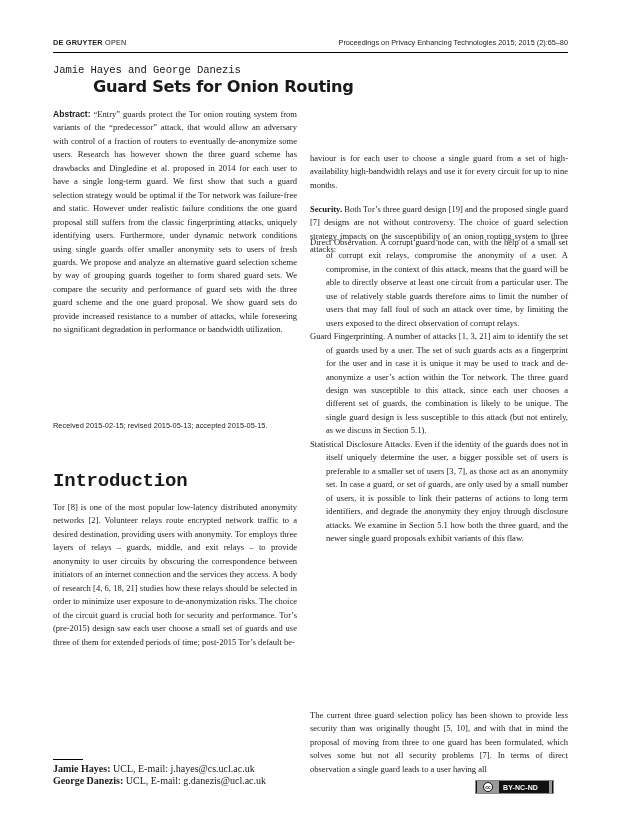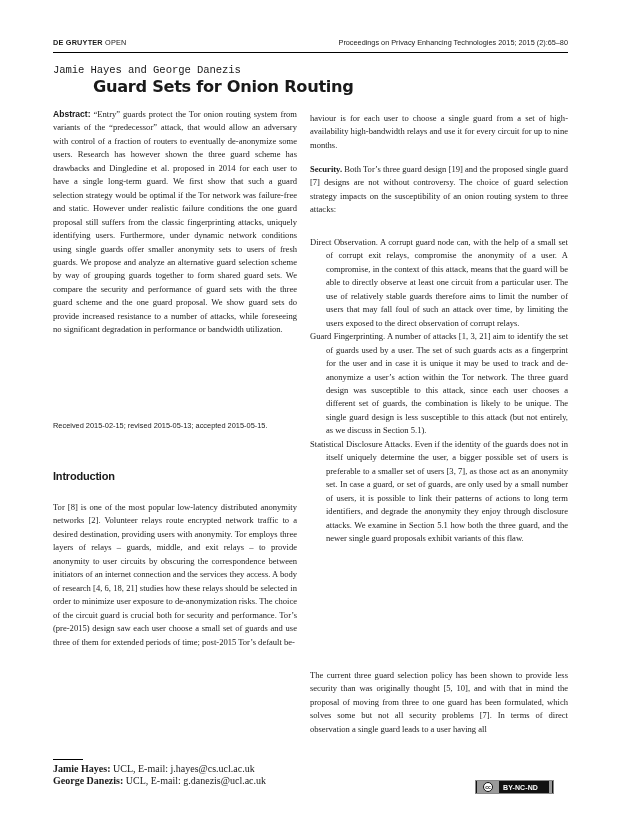--- a/index.html
+++ b/index.html
@@ -7,25 +7,25 @@
   .page { position:absolute; left:0; top:0; width:621px; height:827px;padding-left:24px; }
   .runhead { position:absolute; left:53px; top:37px; width:515px; height:14px; font-family:"Liberation Sans", sans-serif; font-size:7.3px; }
   .runhead .pub { position:absolute; left:0; top:1px; letter-spacing:0.2px; }
   .runhead .pub b { font-weight:bold; }
   .runhead .journal { position:absolute; right:0; top:1px; }
   .rule { position:absolute; left:53px; top:52px; width:515px; height:1px; background:#000; }
   .authors { position:absolute; left:53px; top:64px; font-family:Liberation Mono, monospace; font-size:10.6px; font-weight:normal; letter-spacing:-0.1px; }
   .title { position:absolute; left:53px; top:77px; font-family:"DejaVu Sans", sans-serif; font-size:16.2px; font-weight:bold; letter-spacing:-0.3px;margin-left:40px; }
   .col { position:absolute; font-family:"Liberation Serif", serif; font-size:8.55px; line-height:13.45px; text-align:justify; }
   .colL { left:53px; width:244px; }
-  .colR { left:310px; width:258px; }
+  .colR { left:310px; width:258px;margin-top:40px; }
   .abstract { top:108px; hyphens:manual; }
   .abstract .lead { font-family:"Liberation Sans", sans-serif; font-weight:bold; }
   .doi { position:absolute; left:53px; top:420px; font-family:"Liberation Sans", sans-serif; font-size:7.4px; line-height:12px; }
-  .h-intro { position:absolute; left:53px; top:470px; font-family:Liberation Sans, sans-serif; font-weight:bold; font-size:11px; letter-spacing:-0.2px; }
+  .h-intro { position:absolute; left:53px; top:470px; font-family:Liberation Mono, monospace; font-weight:bold; font-size:19px; letter-spacing:-0.2px; }
   .intro { top:501px; }
   .fnrule { position:absolute; left:53px; top:759px; width:30px; height:1.2px; background:#000; }
   .footnotes { position:absolute; left:53px; top:763px; font-family:"Liberation Serif", serif; font-size:10px; line-height:11.5px; }
   .footnotes b { font-weight:bold; }
   .r1 { top:112px; }
   .r2 { top:163px; }
   .r2 .lead { font-weight:bold; }
   .items { position:absolute; left:310px; top:236px; width:258px; font-family:"Liberation Serif", serif; font-size:8.55px; line-height:13.45px; text-align:justify; }
   .item { padding-left:16px; text-indent:-16px; margin-bottom:0; }
   .item .lead { font-weight:normal;margin-top:48px; }

